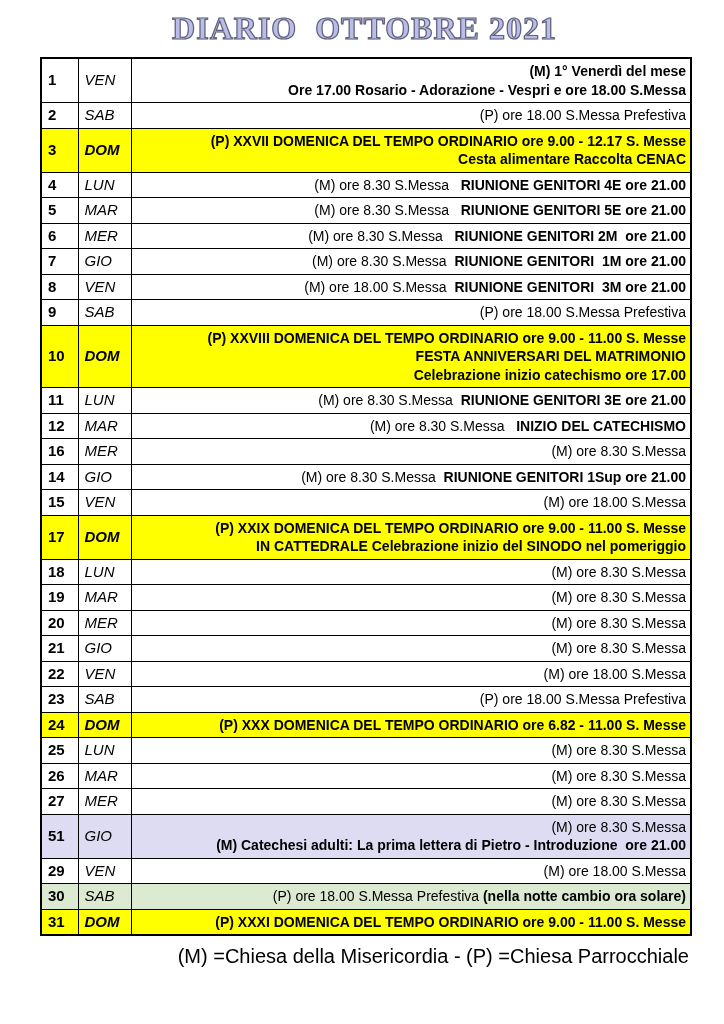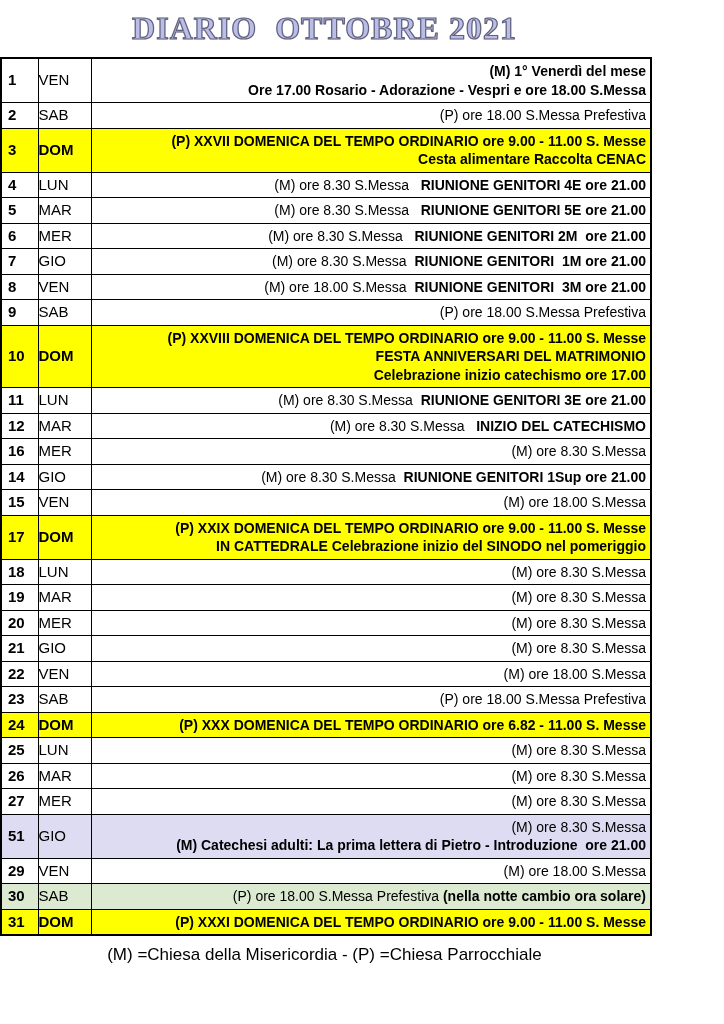--- a/index.html
+++ b/index.html
@@ -9,20 +9,21 @@
     width: 724px;
     height: 1024px;
     background: #ffffff;
     font-family: "Liberation Sans", sans-serif;
     overflow: hidden;
   }
   .page {
     width: 649px;
     height: 1024px;
     padding-top: 10px;
+    margin-left: 40px;
   }
   h1.doc-title {
     margin: 0 0 10px 0;
     text-align: center;
     font-family: "Liberation Serif", serif;
     font-weight: bold;
     font-size: 32px;
     letter-spacing: 1px;
     white-space: pre;
     color: var(--title-fill, #b9bde8);
@@ -48,37 +49,38 @@
     color: #000;
   }
   td.day-num {
     font-weight: bold;
     font-size: 15px;
     padding-left: 6px;
     text-align: left;
   }
   td.weekday {
     font-size: 15px;
-    padding-left: 0;
+    padding-left: 6px;
     text-align: left;
+    font-style: italic;
   }
   td.event {
     text-align: right;
   }
   .event-line { white-space: pre-wrap; }
   .seg-b { font-weight: bold; }
   .seg-n { font-weight: normal; }
   tr.row-sunday td { background: var(--sunday-bg, #ffff00); }
   tr.row-sunday td.weekday,
   tr.row-sunday td.event { font-weight: bold; }
   tr.row-lavender td { background: var(--lavender-bg, #dddcf2); }
   tr.row-green td { background: var(--green-bg, #dcead2); }
   .legend {
-    text-align: center;
-    font-size: 17px;
+    text-align: right;
+    font-size: 20px;
     margin-top: 9px;
     color: #000;
   }
 </style>
 </head>
 <body>
 
 <div class="page">
   <h1 class="doc-title">DIARIO  OTTOBRE 2021</h1>
 
@@ -101,21 +103,21 @@
           <td class="day-num">2</td>
           <td class="weekday">SAB</td>
           <td class="event">
             <div class="event-line"><span class="seg-n">(P) ore 18.00 S.Messa Prefestiva</span></div>
           </td>
         </tr>
         <tr class="row-sunday">
           <td class="day-num">3</td>
           <td class="weekday">DOM</td>
           <td class="event">
-            <div class="event-line"><span class="seg-b">(P) XXVII DOMENICA DEL TEMPO ORDINARIO ore 9.00 - 11.00 S. Messe</span></div>
+            <div class="event-line"><span class="seg-b">(P) XXVII DOMENICA DEL TEMPO ORDINARIO ore 9.00 - 12.17 S. Messe</span></div>
             <div class="event-line"><span class="seg-b">Cesta alimentare Raccolta CENAC</span></div>
           </td>
         </tr>
         <tr class="row-normal">
           <td class="day-num">4</td>
           <td class="weekday">LUN</td>
           <td class="event">
             <div class="event-line"><span class="seg-n">(M) ore 8.30 S.Messa   </span><span class="seg-b">RIUNIONE GENITORI 4E ore 21.00</span></div>
           </td>
         </tr>

